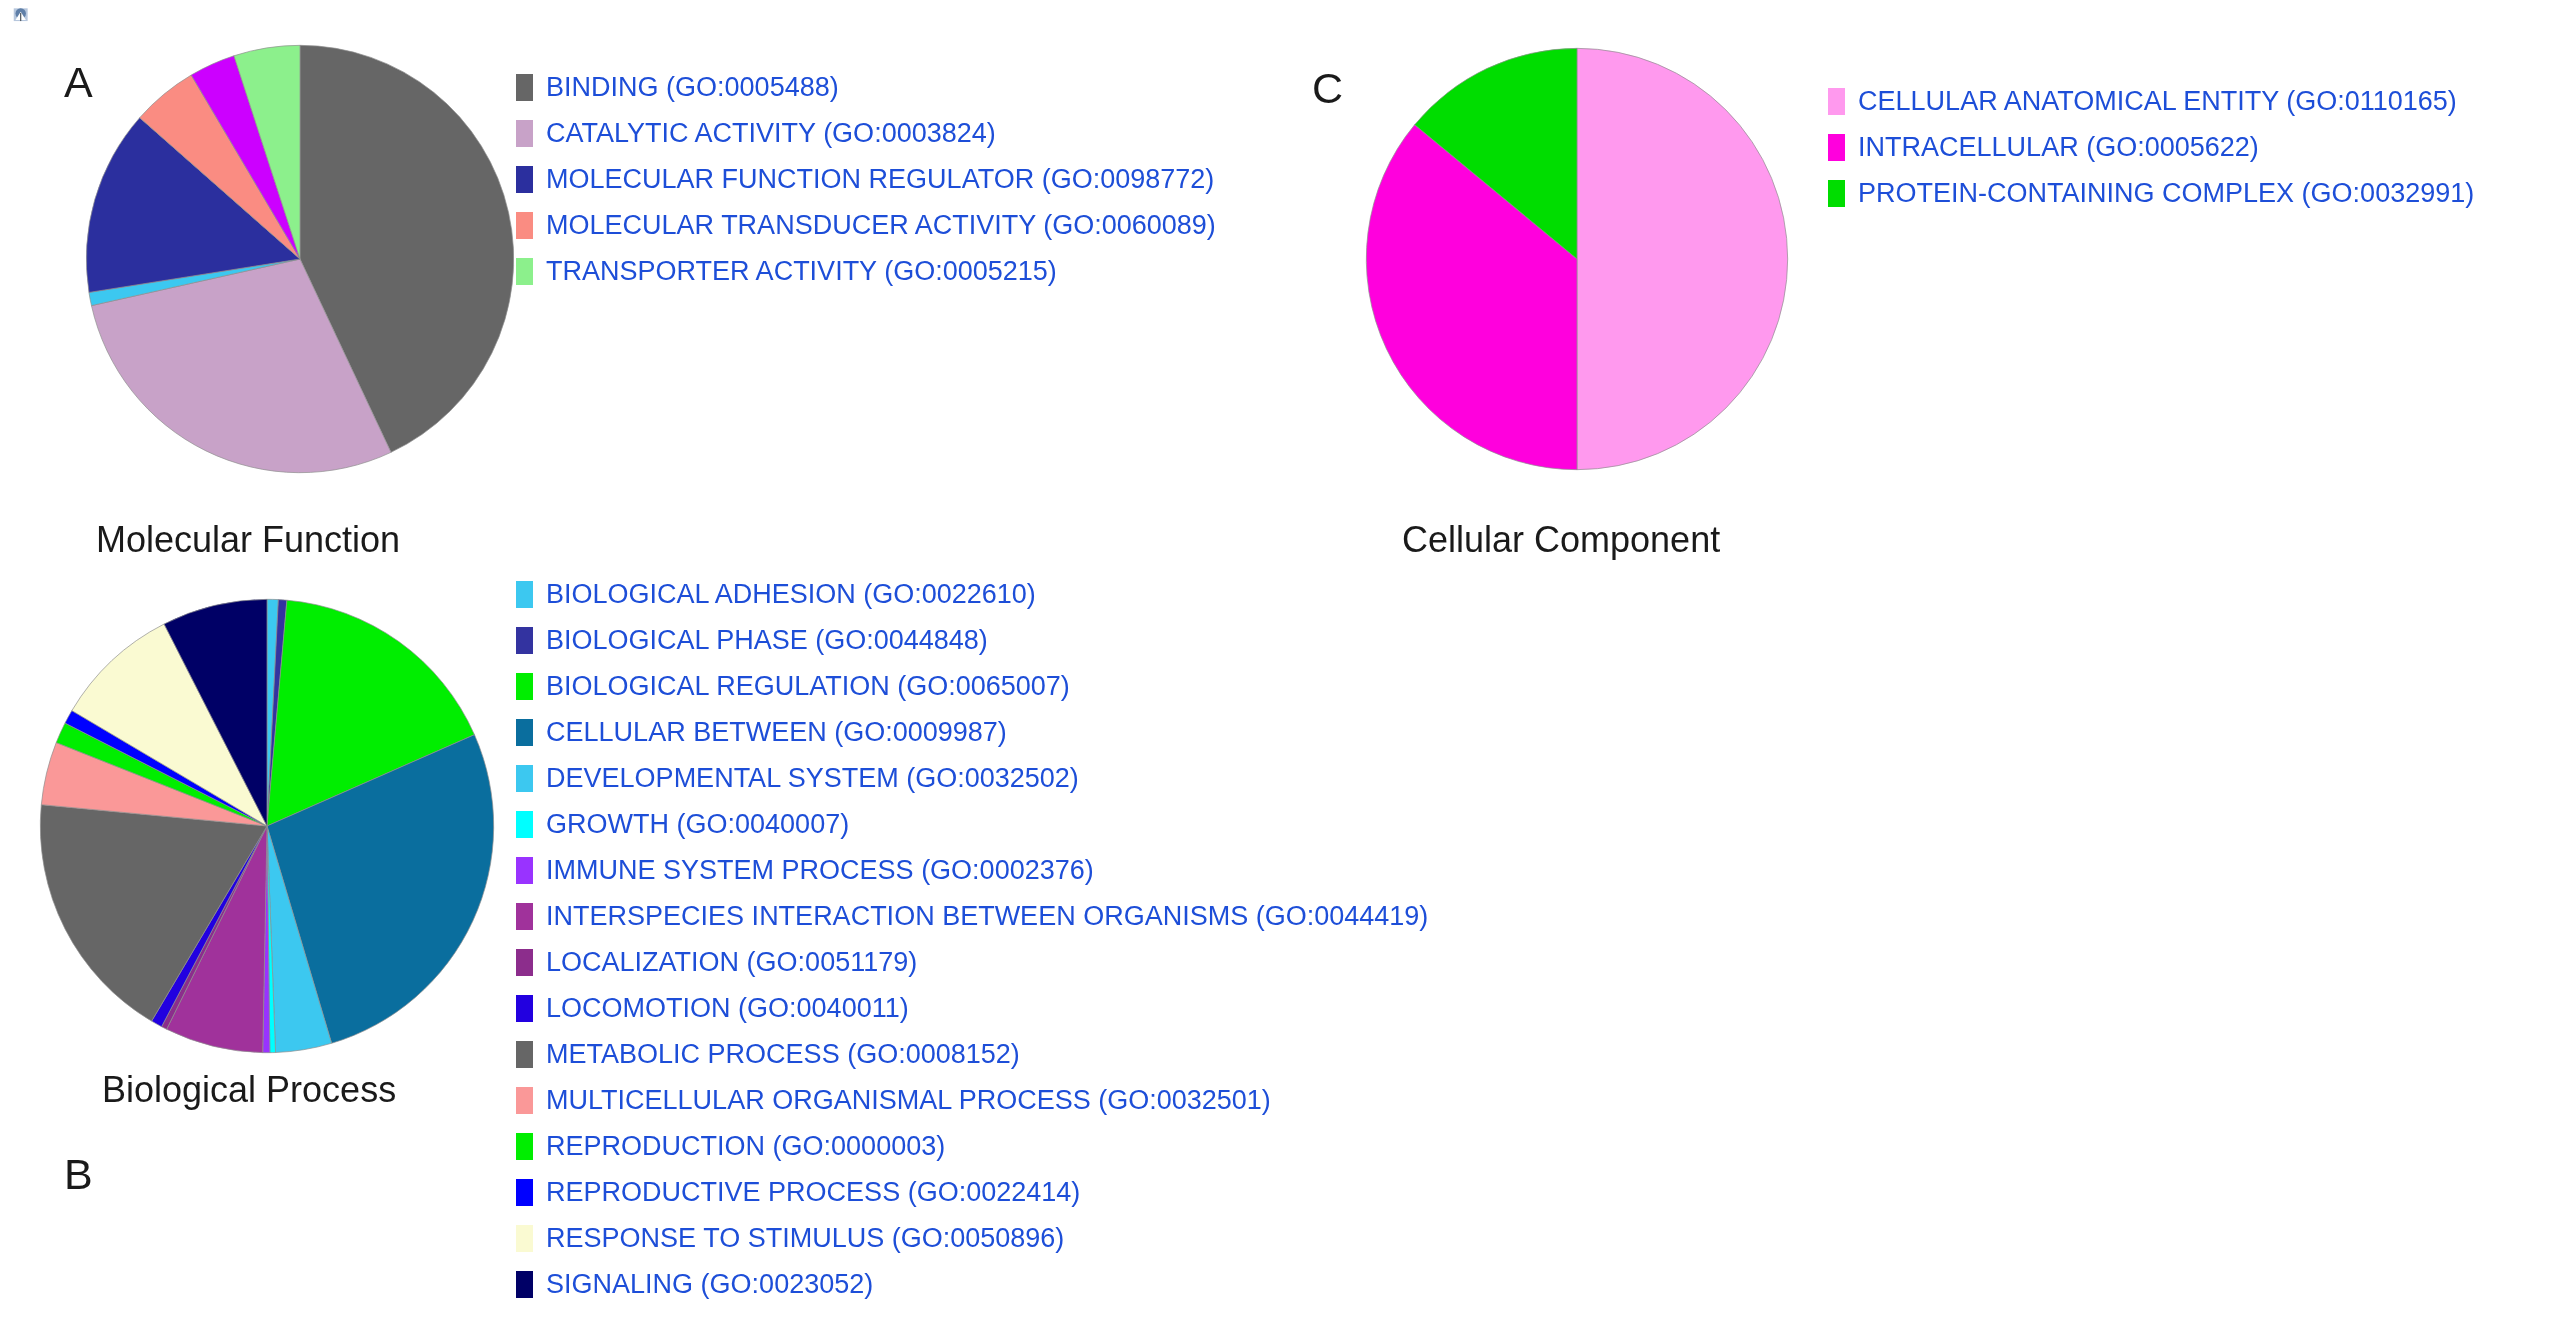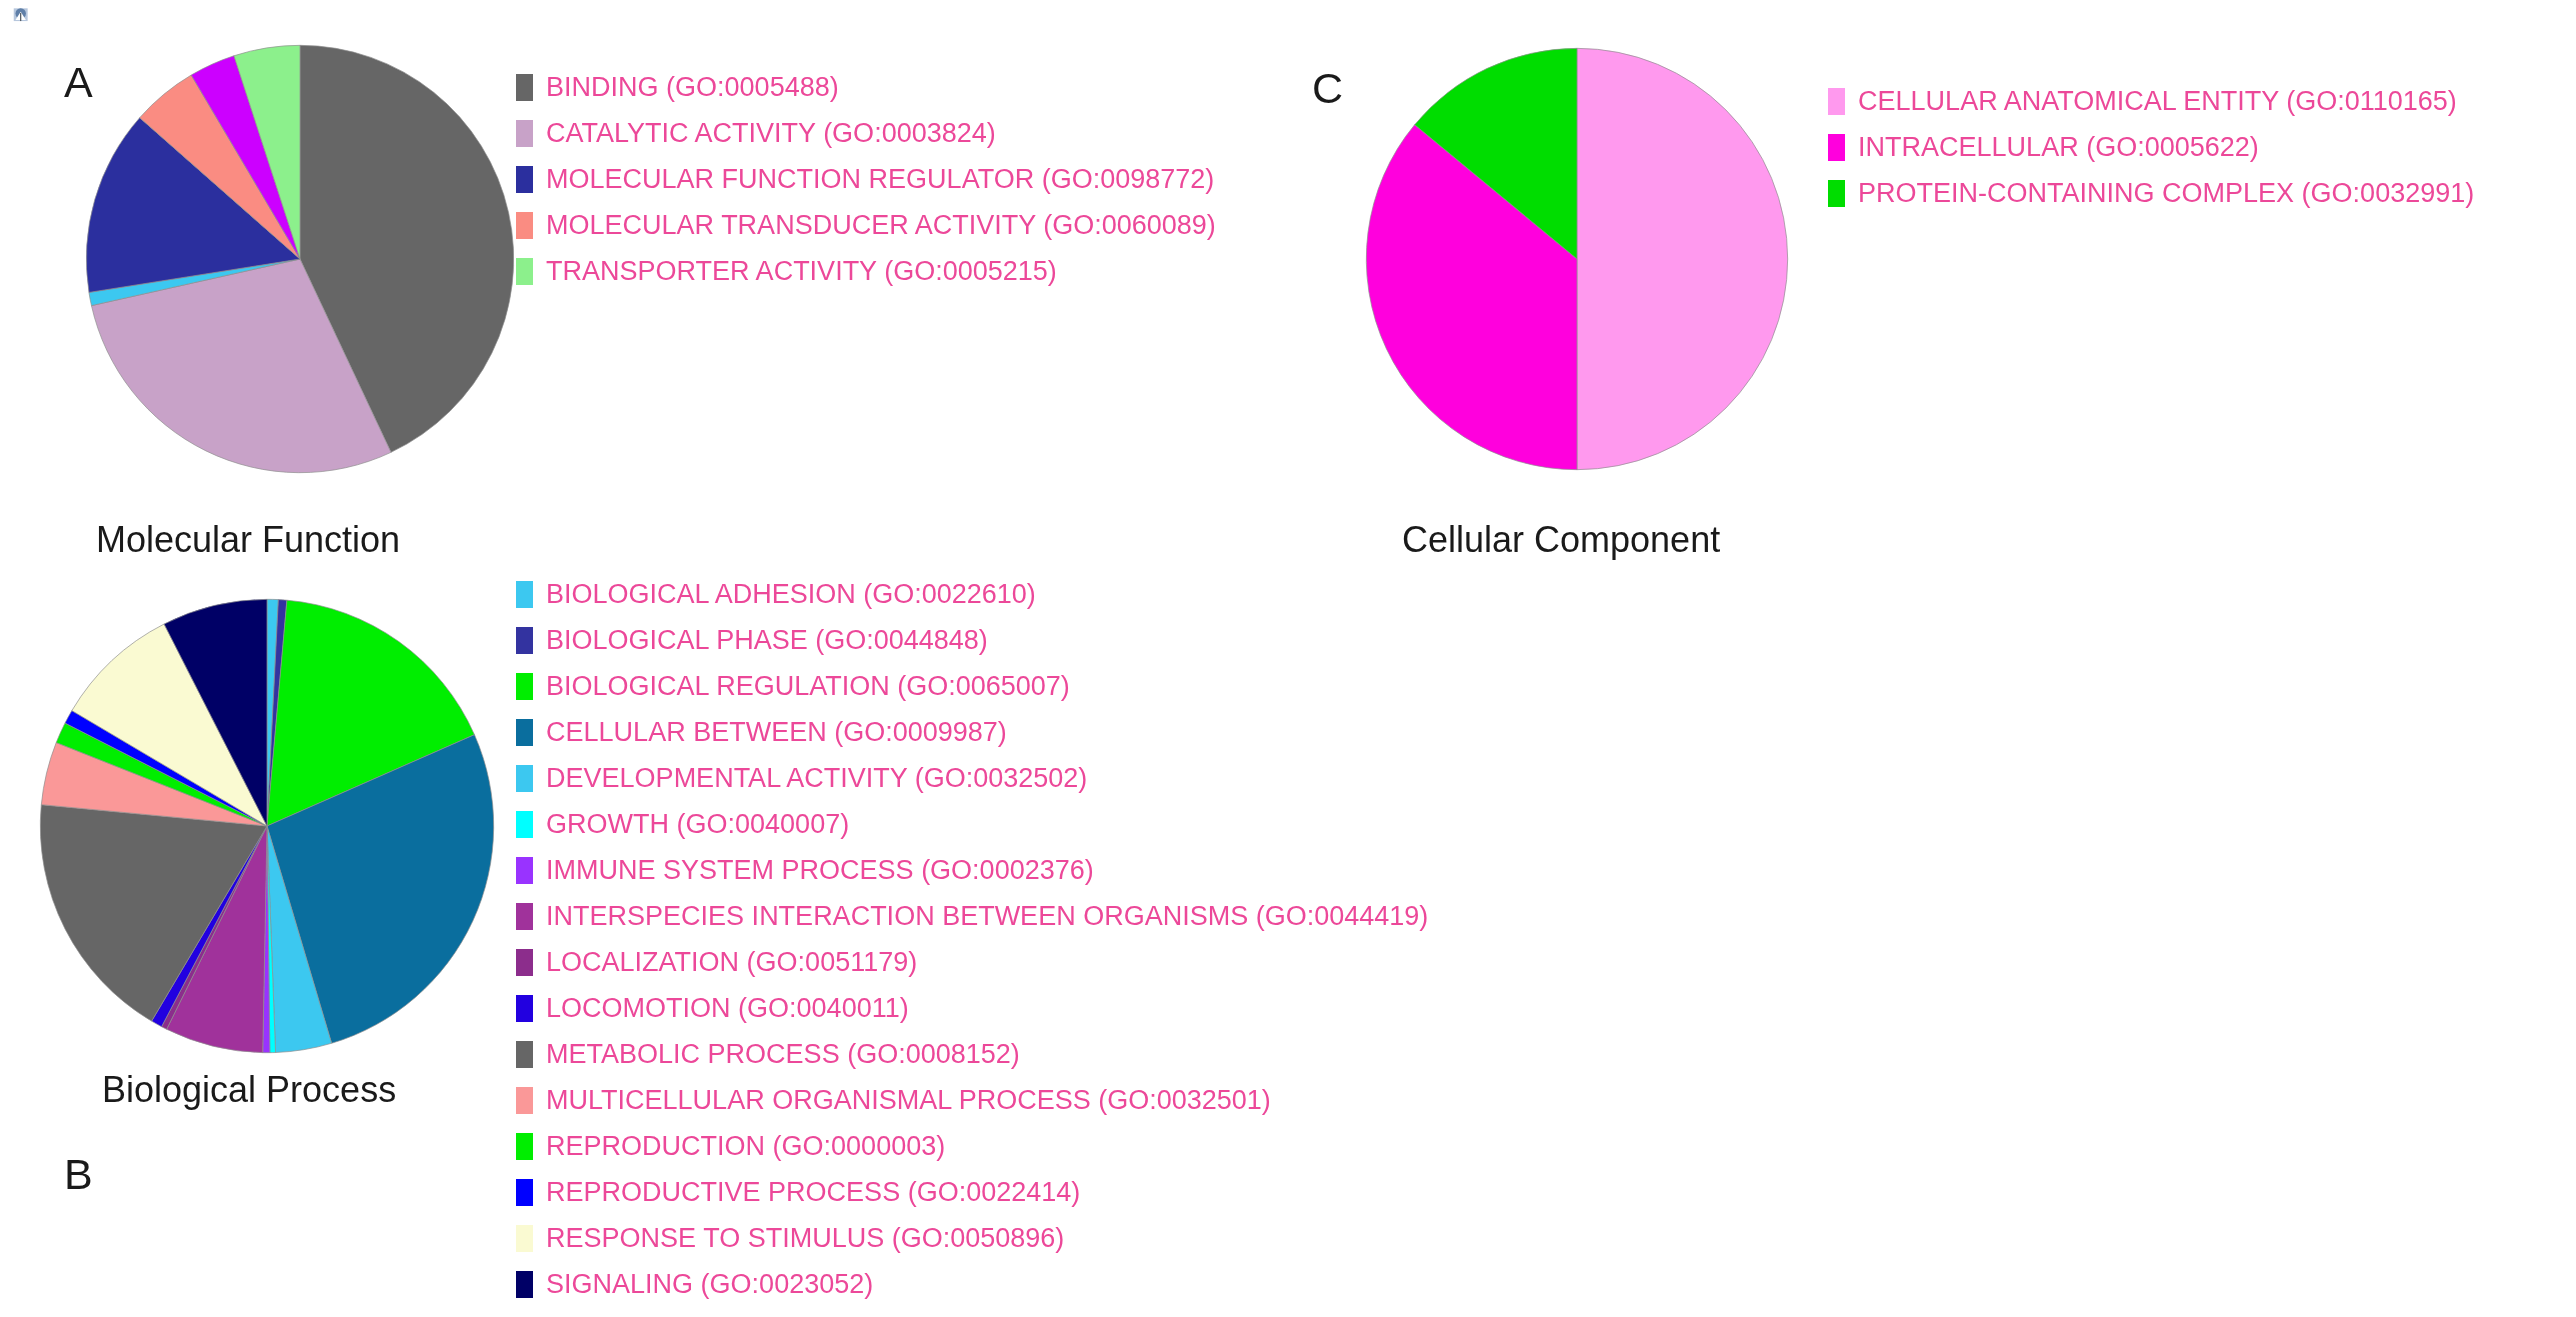--- a/index.html
+++ b/index.html
@@ -19,21 +19,21 @@
   .pie-wrap{position:absolute;}
   .pie-wrap svg{display:block;}
   .legend{position:absolute;}
   .legend-row{
     display:flex;align-items:center;height:46px;
   }
   .swatch{
     width:17.4px;height:27px;flex:0 0 17.4px;margin-right:12.7px;
   }
   .legend-label{
-    font-size:27px;color:#ec4899;white-space:nowrap;line-height:1;
+    font-size:27px;color:#1d4ed8;white-space:nowrap;line-height:1;
     font-family:"Liberation Sans", sans-serif;
   }
   .corner-artifact{
     position:absolute;left:11.6px;top:5.8px;width:17.4px;height:17.4px;
   }
 </style>
 </head>
 <body>
 
 <svg class="corner-artifact" viewBox="0 0 30 30">
@@ -119,21 +119,21 @@
     <div class="legend-row">
       <span class="swatch" style="background: rgb(0, 238, 0);"></span>
       <span class="legend-label">BIOLOGICAL REGULATION (GO:0065007)</span>
     </div>
     <div class="legend-row">
       <span class="swatch" style="background: rgb(10, 110, 158);"></span>
       <span class="legend-label">CELLULAR BETWEEN (GO:0009987)</span>
     </div>
     <div class="legend-row">
       <span class="swatch" style="background: rgb(60, 200, 240);"></span>
-      <span class="legend-label">DEVELOPMENTAL ACTIVITY (GO:0032502)</span>
+      <span class="legend-label">DEVELOPMENTAL SYSTEM (GO:0032502)</span>
     </div>
     <div class="legend-row">
       <span class="swatch" style="background: rgb(0, 255, 255);"></span>
       <span class="legend-label">GROWTH (GO:0040007)</span>
     </div>
     <div class="legend-row">
       <span class="swatch" style="background: rgb(153, 51, 255);"></span>
       <span class="legend-label">IMMUNE SYSTEM PROCESS (GO:0002376)</span>
     </div>
     <div class="legend-row">

